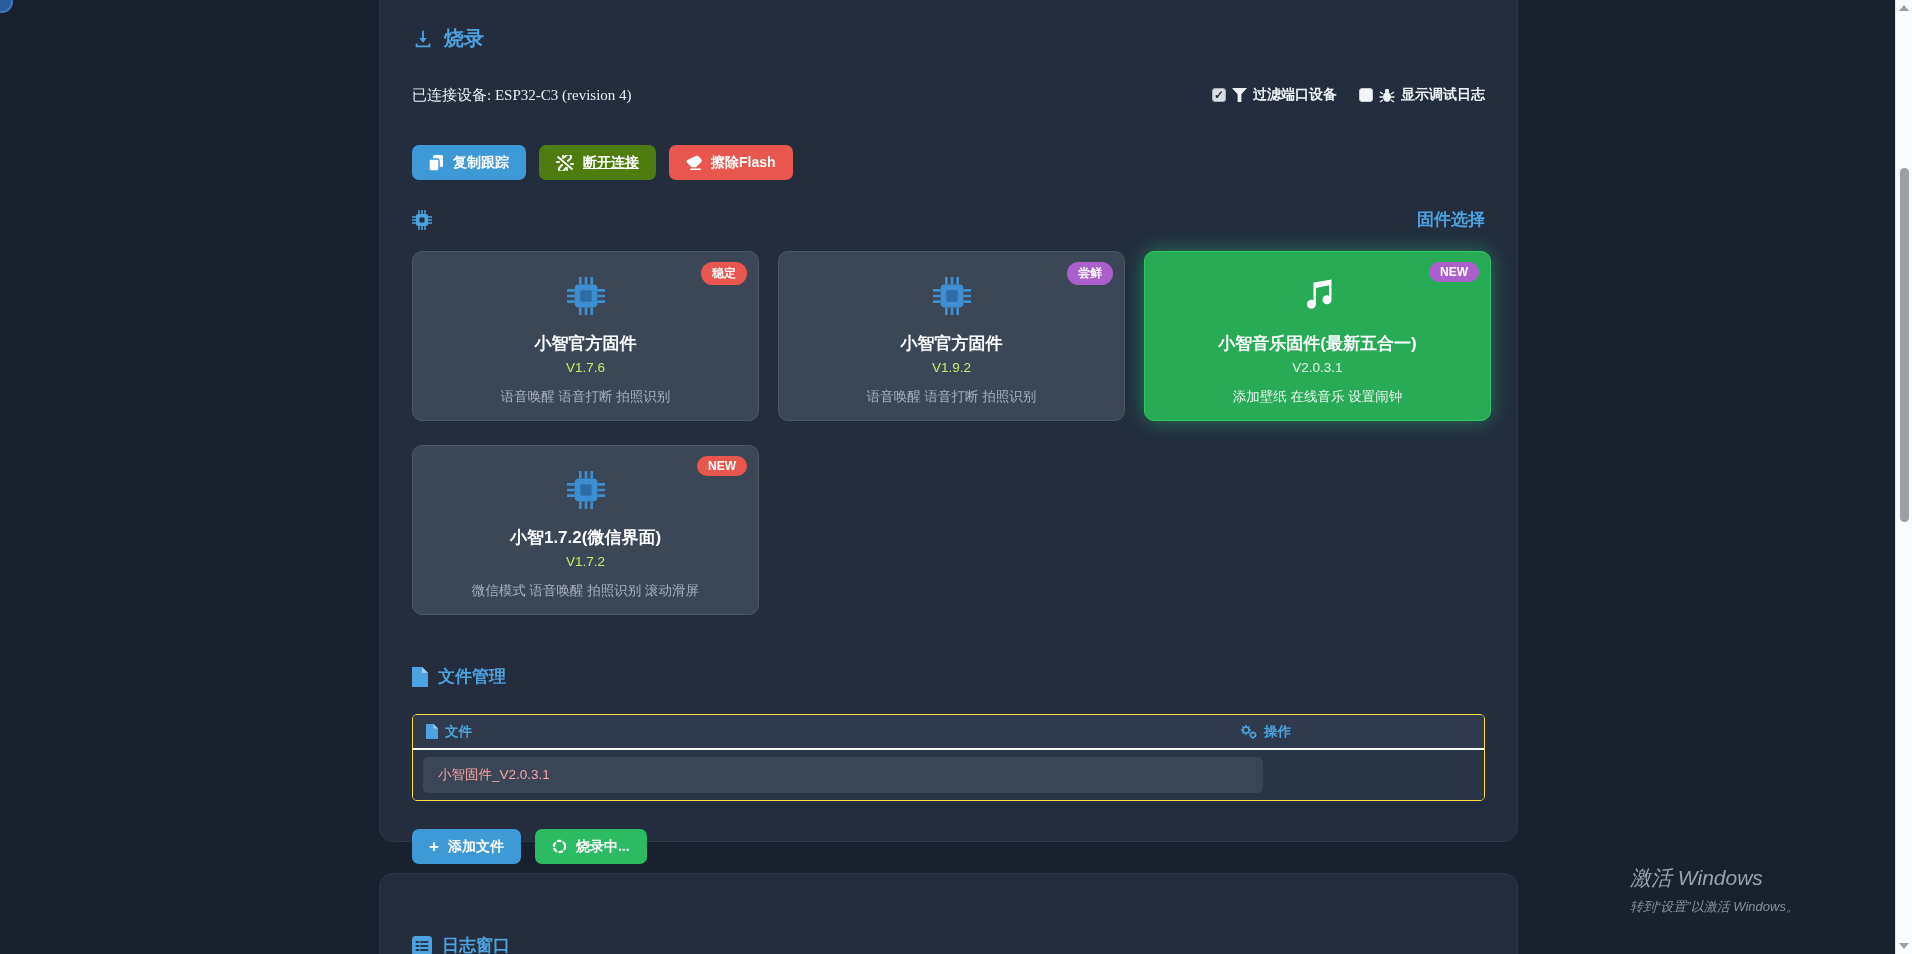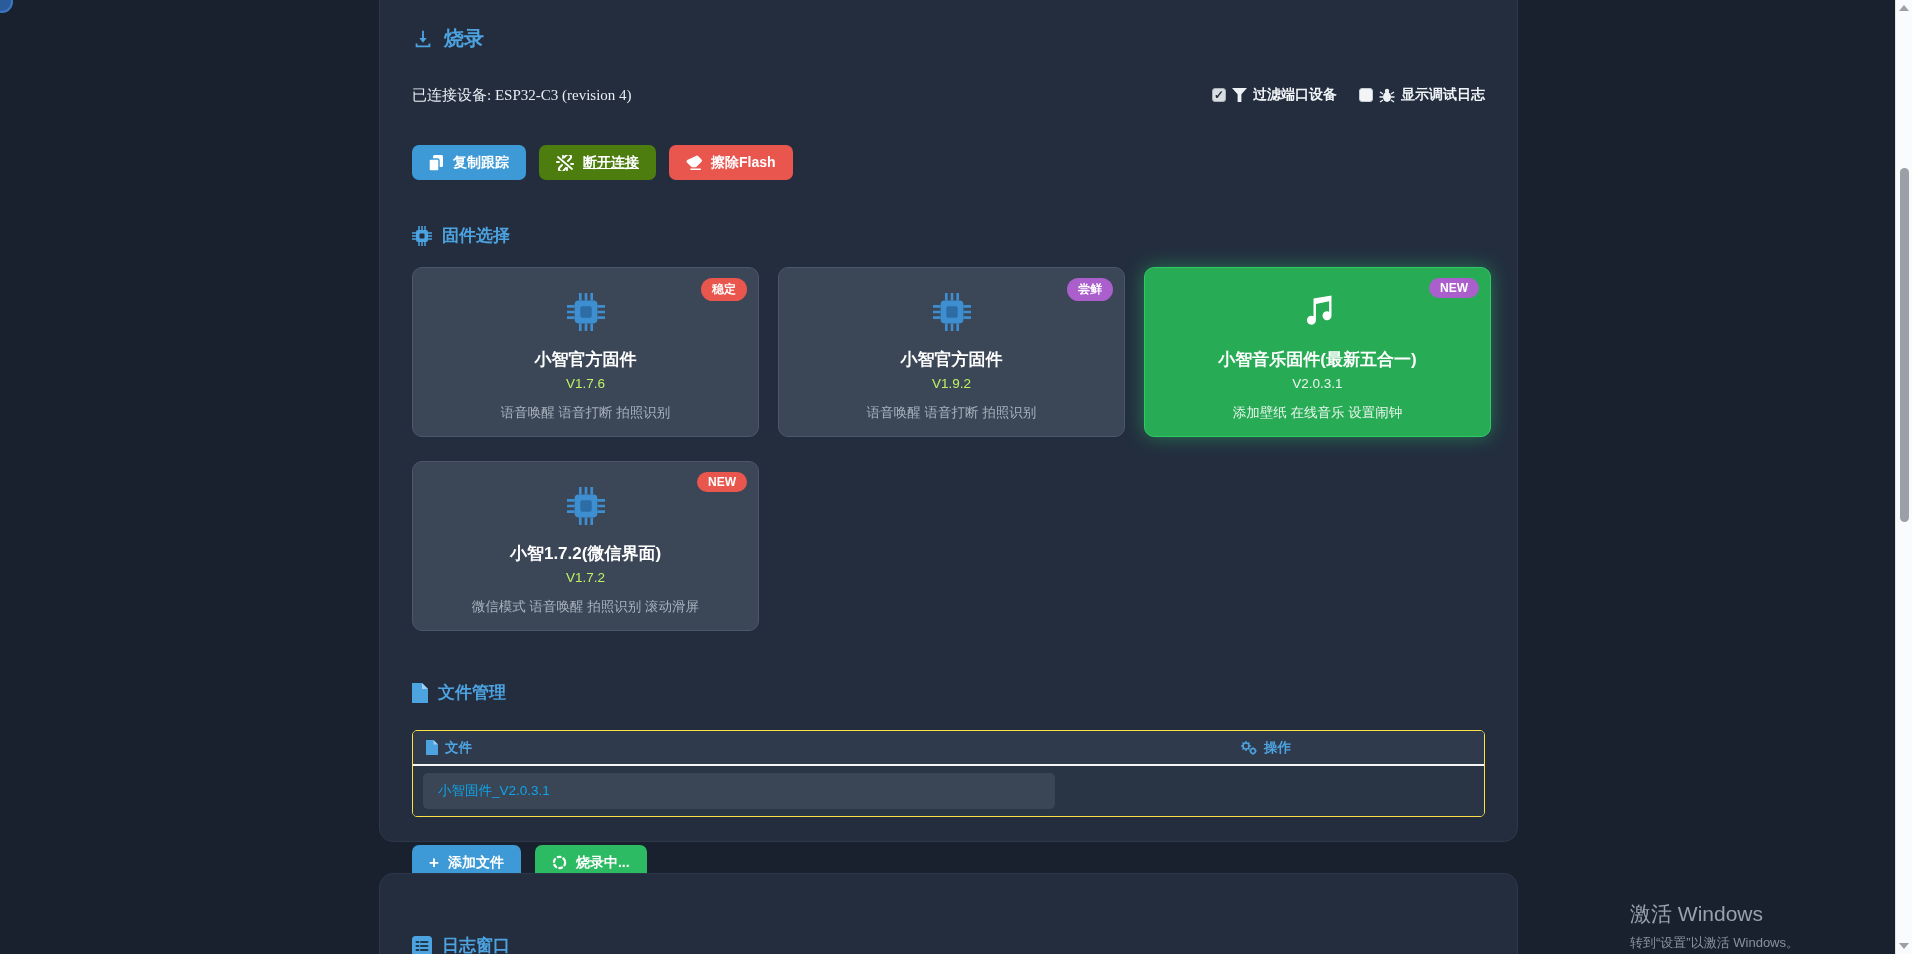--- a/index.html
+++ b/index.html
@@ -38,21 +38,21 @@
   .btn {
     display:inline-flex; align-items:center; gap:9px; height:35px; padding:0 17px;
     border:none; border-radius:7px; color:#fff; font-weight:bold; font-size:14px;
     font-family:inherit; cursor:pointer;
   }
   .btn-blue   { background:#3d9ad6; }
   .btn-orange { background:#4d7c0f;text-decoration:underline; }
   .btn-red    { background:#e8564e; }
   .btn-green  { background:#2cba62; }
 
-  .fw-header { margin-top:44px; }
+  .fw-header { margin-top:28px;justify-content:space-between; }
 
   .cards {
     display:grid; grid-template-columns:repeat(3,347px); column-gap:19px; row-gap:24px;
     margin-top:20px;
   }
   .card {
     position:relative; height:170px; border-radius:10px;
     background:#3b4657; border:1px solid #4c586a;
     text-align:center; padding-top:24px; cursor:pointer;
   }
@@ -72,27 +72,27 @@
 
   .fm-header { margin-top:50px; }
 
   .file-table { margin-top:26px; border:1px solid #fde047; border-radius:5px; overflow:hidden; }
   .ft-head { display:flex; align-items:center; height:33px; background:#2f3b4c; padding:0 13px; }
   .ft-col { display:flex; align-items:center; gap:7px; color:#4da3e0; font-size:13.5px; font-weight:bold; }
   .ft-col-file { width:815px; }
   .ft-divider { height:2px; background:#f4f6f8; }
   .ft-body { background:#293444; height:50px; display:flex; align-items:center; padding:0 10px; }
   .file-chip {
-    width:632px; height:36px; background:#3a4555; border-radius:5px;
-    display:flex; align-items:center; padding:0 15px; font-size:13.5px; color:#0ea5e9;
+    width:840px; height:36px; background:#3a4555; border-radius:5px;
+    display:flex; align-items:center; padding:0 15px; font-size:13.5px; color:#fca5a5;
   }
 
   .actions-row { display:flex; gap:14px; margin-top:28px; }
 
-  .watermark { position:absolute; left:1630px; top:900px; color:#99a1ac; }
+  .watermark { position:absolute; left:1630px; top:864px; color:#99a1ac;font-style:italic; }
   .wm1 { font-size:21px; }
   .wm2 { font-size:13px; margin-top:6px; color:#8a929e; }
 
   .scrollbar {
     position:absolute; right:0; top:0; width:17px; height:954px; background:#fafbfc;
     border-left:1px solid #e3e5e8;
   }
   .sb-arrow { position:absolute; left:3px; width:0; height:0; border-left:5.5px solid transparent; border-right:5.5px solid transparent; }
   .sb-up   { top:5px;    border-bottom:6px solid #9aa0a6; }
   .sb-down { bottom:5px; border-top:6px solid #9aa0a6; }

